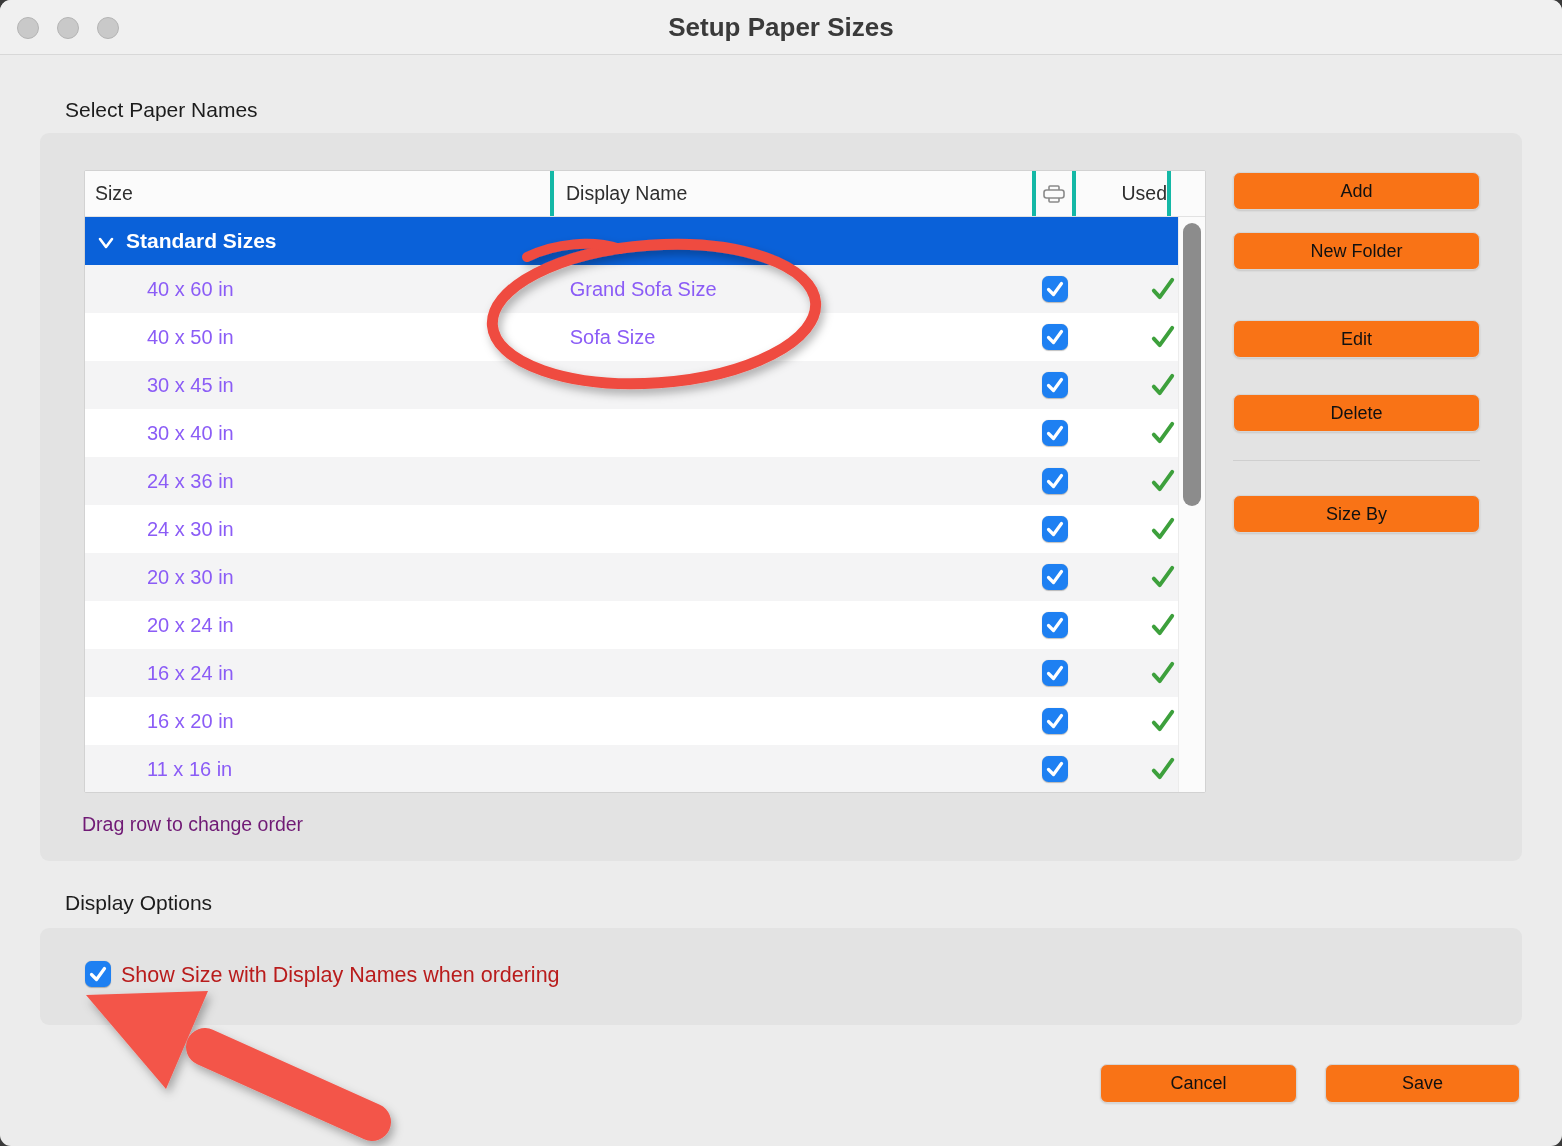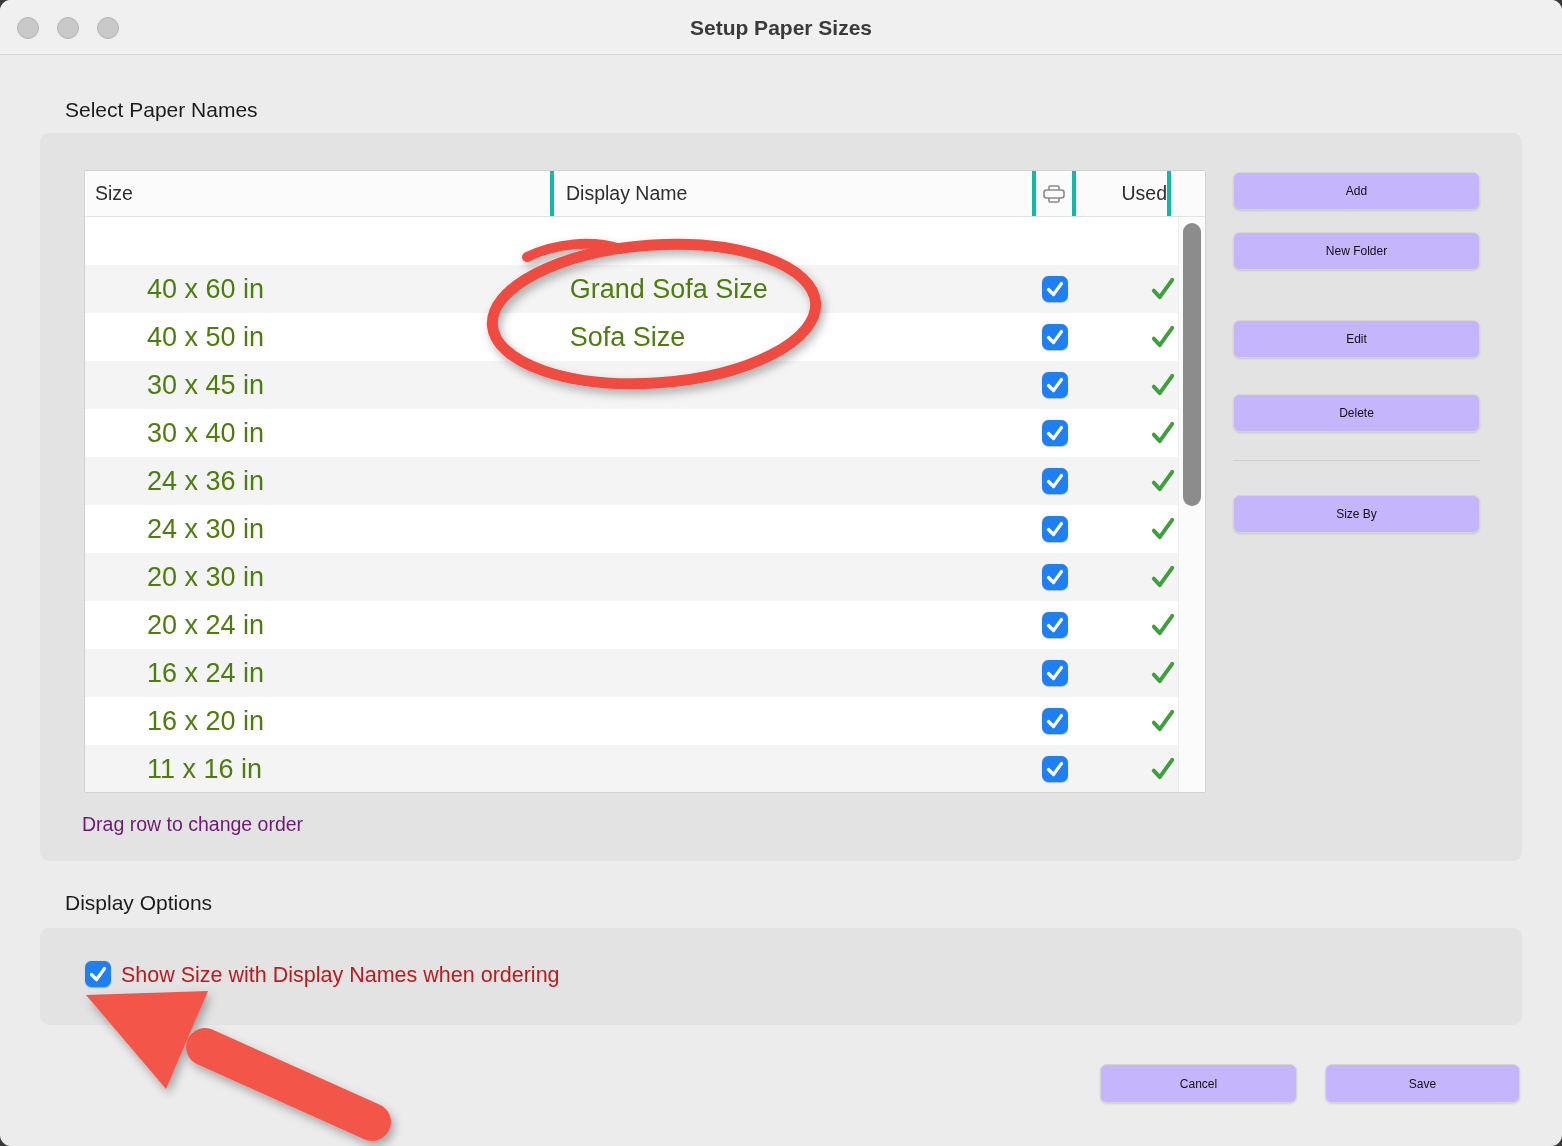--- a/index.html
+++ b/index.html
@@ -6,21 +6,21 @@
   *{box-sizing:border-box;}
   .window{
     position:relative;width:1562px;height:1146px;margin:0 auto;
     background:#ececec;border-radius:11px;overflow:hidden;
     font-family:"Liberation Sans","DejaVu Sans",sans-serif;color:#1a1a1a;
   }
   
   .titlebar{position:absolute;left:0;top:0;width:100%;height:55px;
     background:#f0f0f0;border-bottom:1px solid #d8d8d8;}
   .title{position:absolute;left:0;top:0;width:100%;height:55px;line-height:55px;
-    text-align:center;font-size:21px;font-weight:bold;color:#3a3a3a;}
+    text-align:center;font-size:26px;font-weight:bold;color:#3a3a3a;}
   .traffic{position:absolute;top:17px;width:22px;height:22px;border-radius:50%;
     background:#c9c9c9;border:1px solid #b4b4b4;}
   .tl1{left:17px}.tl2{left:57px}.tl3{left:97px}
   
   .section-heading{position:absolute;font-size:21px;color:#1c1c1c;}
   .h-select{left:65px;top:98px;}
   .h-display{left:65px;top:891px;}
   
   .panel{position:absolute;background:#e3e3e3;border-radius:9px;}
   .panel-table{left:40px;top:133px;width:1482px;height:728px;}
@@ -33,38 +33,38 @@
   .th{line-height:45px;border-right:4px solid #14b8a6;}
   .th-size{width:469px;padding-left:10px;}
   .th-display{width:482px;padding-left:12px;}
   .th-print{width:40px;display:flex;align-items:center;justify-content:center;}
   .th-used{width:95px;padding-left:10px;text-align:right;}
   .th-extra{flex:1;border-right:none;}
   .group-row{position:absolute;left:0;top:46px;width:100%;height:48px;background:#0a61d9;
     color:#fff;display:flex;align-items:center;padding-left:12px;font-size:21px;font-weight:600;}
   .group-row .chev{margin-right:11px;margin-top:3px;}
   .tbody{position:absolute;left:0;top:94px;width:100%;}
-  .trow{display:flex;height:48px;background:#ffffff;font-size:27px;color:#4d7c0f;gap:48px;}
+  .trow{display:flex;height:48px;background:#ffffff;font-size:20px;color:#8b5cf6;gap:48px;}
   .trow.alt{background:#f4f4f5;}
   .td{line-height:48px;}
   .td-size{width:469px;padding-left:62px;}
   .td-display{width:482px;padding-left:12px;}
   .td-print{width:40px;display:flex;align-items:center;justify-content:center;}
   .td-used{width:95px;display:flex;align-items:center;justify-content:center;}
   .checkbox{width:26px;height:26px;border-radius:6.5px;background:#1e80f2;
     display:flex;align-items:center;justify-content:center;box-shadow:0 0.5px 1px rgba(0,0,0,.25);}
   
   .scrollbar{position:absolute;left:1093px;top:46px;width:27px;height:576px;
     background:#fbfbfb;border-left:1px solid #ececec;}
   .scroll-thumb{position:absolute;left:4px;top:6px;width:18px;height:283px;
     border-radius:9px;background:#8c8c8c;}
   
-  .btn{position:absolute;background:#c4b5fd;border:1px solid #d6d6d6;border-radius:7px;
+  .btn{position:absolute;background:#f97316;border:1px solid #d6d6d6;border-radius:7px;
     box-shadow:0 1px 2px rgba(0,0,0,.12);display:flex;align-items:center;justify-content:center;
-    font-size:12px;color:#111;cursor:default;}
+    font-size:18px;color:#111;cursor:default;}
   .action-btn{left:1233px;width:247px;height:38px;}
   .b-add{top:172px}.b-newfolder{top:232px}.b-edit{top:320px}.b-delete{top:394px}.b-sortby{top:495px}
   .action-divider{position:absolute;left:1233px;top:460px;width:247px;height:1px;background:#cfcfcf;}
   
   .hint{position:absolute;left:82px;top:813px;font-size:19.5px;color:#701a75;}
   
   .dp-checkbox{position:absolute;left:85px;top:961px;}
   .dp-label{position:absolute;left:121px;top:962px;font-size:21.5px;color:#b91c1c;line-height:27px;}
   
   .b-cancel{left:1100px;top:1064px;width:197px;height:39px;}
@@ -96,20 +96,26 @@
         <svg width="24" height="18" viewBox="0 0 24 18">
           <path d="M7 5 L7 2 Q7 1 8 1 L16 1 Q17 1 17 2 L17 5" fill="none" stroke="#8a8a8a" stroke-width="1.6"></path>
           <rect x="2" y="5" width="20" height="8" rx="2.5" fill="none" stroke="#8a8a8a" stroke-width="1.6"></rect>
           <path d="M7 13 L7 16 Q7 17 8 17 L16 17 Q17 17 17 16 L17 13" fill="none" stroke="#8a8a8a" stroke-width="1.6"></path>
         </svg>
       </div>
       <div class="th th-used">Used</div>
       <div class="th th-extra"></div>
     </div>
 
+    <div class="group-row">
+      <svg class="chev" width="18" height="14" viewBox="0 0 18 14">
+        <polyline points="3,3 9,11 15,3" fill="none" stroke="#ffffff" stroke-width="2.6" stroke-linecap="round" stroke-linejoin="round"></polyline>
+      </svg>
+      <span>Standard Sizes</span>
+    </div>
 
     <div class="tbody">
   <div class="trow alt">
     <div class="td td-size">40 x 60 in</div>
     <div class="td td-display">Grand Sofa Size</div>
     <div class="td td-print">
       <span class="checkbox">
         <svg width="26" height="26" viewBox="0 0 26 26">
           <polyline points="6.5,13.5 11.5,18.5 19.5,7.5" fill="none" stroke="#ffffff" stroke-width="3.2" stroke-linecap="round" stroke-linejoin="round"></polyline>
         </svg>

